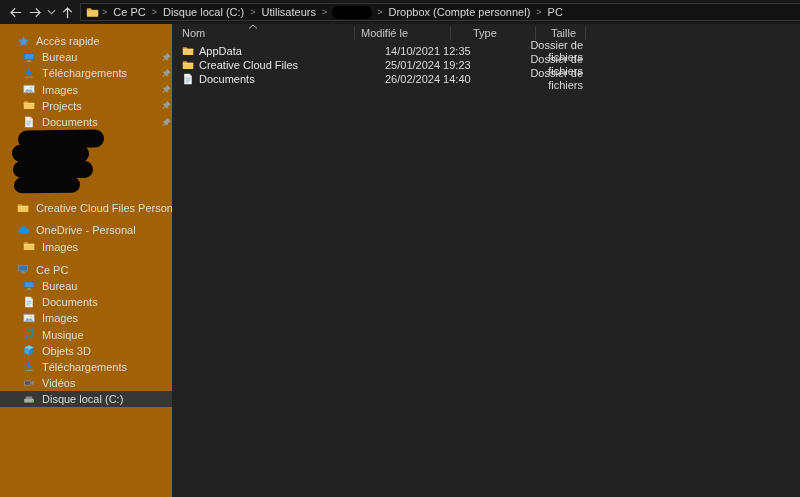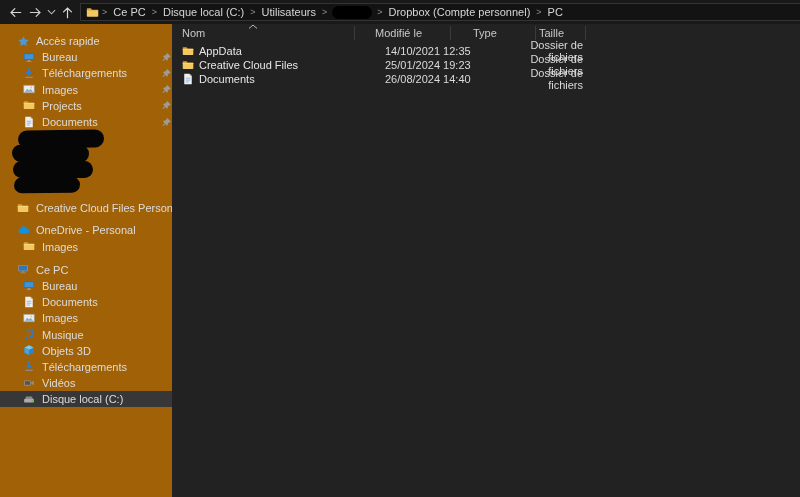--- a/index.html
+++ b/index.html
@@ -39,23 +39,23 @@
   .blob { position:absolute; background:#060606; border-radius:9px; }
   .blob1 { left:18px; top:0;    width:86px; height:18px; transform:rotate(-0.8deg); }
   .blob2 { left:12px; top:15px; width:77px; height:17px; transform:rotate(0.6deg); }
   .blob3 { left:13px; top:31px; width:80px; height:17px; }
   .blob4 { left:14px; top:47px; width:66px; height:16px; transform:rotate(-0.7deg); }
   
   .main { position:absolute; top:24px; left:172px; width:620px; height:473px; background:#222222; }
   .list-header { position:relative; height:18px; color:#c8c8c8; }
   .hcell { position:absolute; top:0; height:18px; display:flex; align-items:center; }
   .hc-name { left:0;  width:182px; padding-left:10px; }
-  .hc-mod  { left:182px; width:96px; padding-left:21px; }
+  .hc-mod  { left:182px; width:96px; padding-left:7px; }
   .hc-type { left:278px; width:85px; padding-left:23px; }
-  .hc-size { left:363px; width:50px; padding-left:4px; }
+  .hc-size { left:363px; width:50px; padding-left:16px; }
   .hdiv { position:absolute; top:2px; width:1px; height:14px; background:#3a3a3a; }
   .hd1{left:182px;} .hd2{left:278px;} .hd3{left:363px;} .hd4{left:413px;}
   .sort-caret { position:absolute; left:76px; top:0; }
   .file-rows { margin-top:2px; }
   .file-row { height:14px; display:flex; align-items:center; color:#e6e6e6;gap:24px; }
   .fc-name { width:182px; padding-left:10px; display:flex; align-items:center; overflow:hidden; }
   .fc-name .icon { width:12px; height:12px; margin-right:5px; flex:0 0 auto; display:flex; }
   .fc-mod  { width:96px; padding-left:7px; color:#dadada; }
   .fc-type { width:85px; padding-left:5px; color:#dadada;text-align:right; }
   .fc-size { width:50px; padding-left:5px; color:#dadada; }
@@ -382,18 +382,18 @@
             <svg width="12" height="12" viewBox="0 0 16 16">
               <path d="M3 1h7l3 3v11H3z" fill="#f0f0f0"></path>
               <path d="M10 1l3 3h-3z" fill="#c4c4c4"></path>
               <g stroke="#7aa7d8" stroke-width="1">
                 <path d="M5 7h6M5 9.5h6M5 12h4"></path>
               </g>
             </svg>
           </span>
         <span>Documents</span>
       </div>
-      <div class="fc-mod">26/08/2024 14:40</div>
+      <div class="fc-mod">26/02/2024 14:40</div>
       <div class="fc-type">Dossier de fichiers</div>
       <div class="fc-size"></div>
     </div>
   </div>
 </div>
 
 </body></html>

